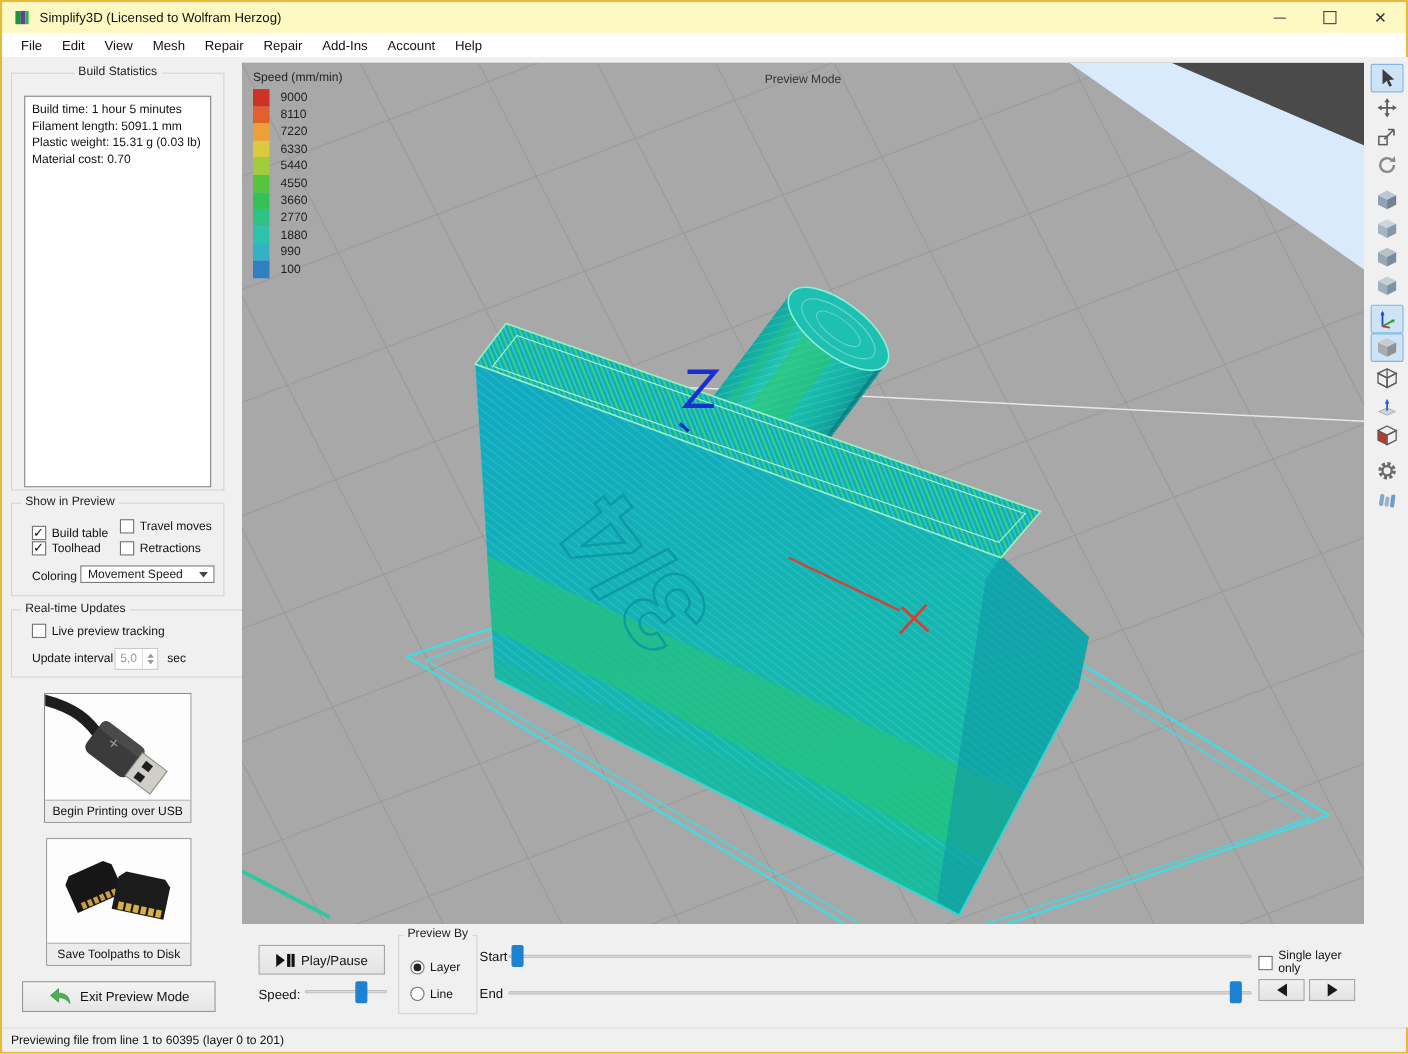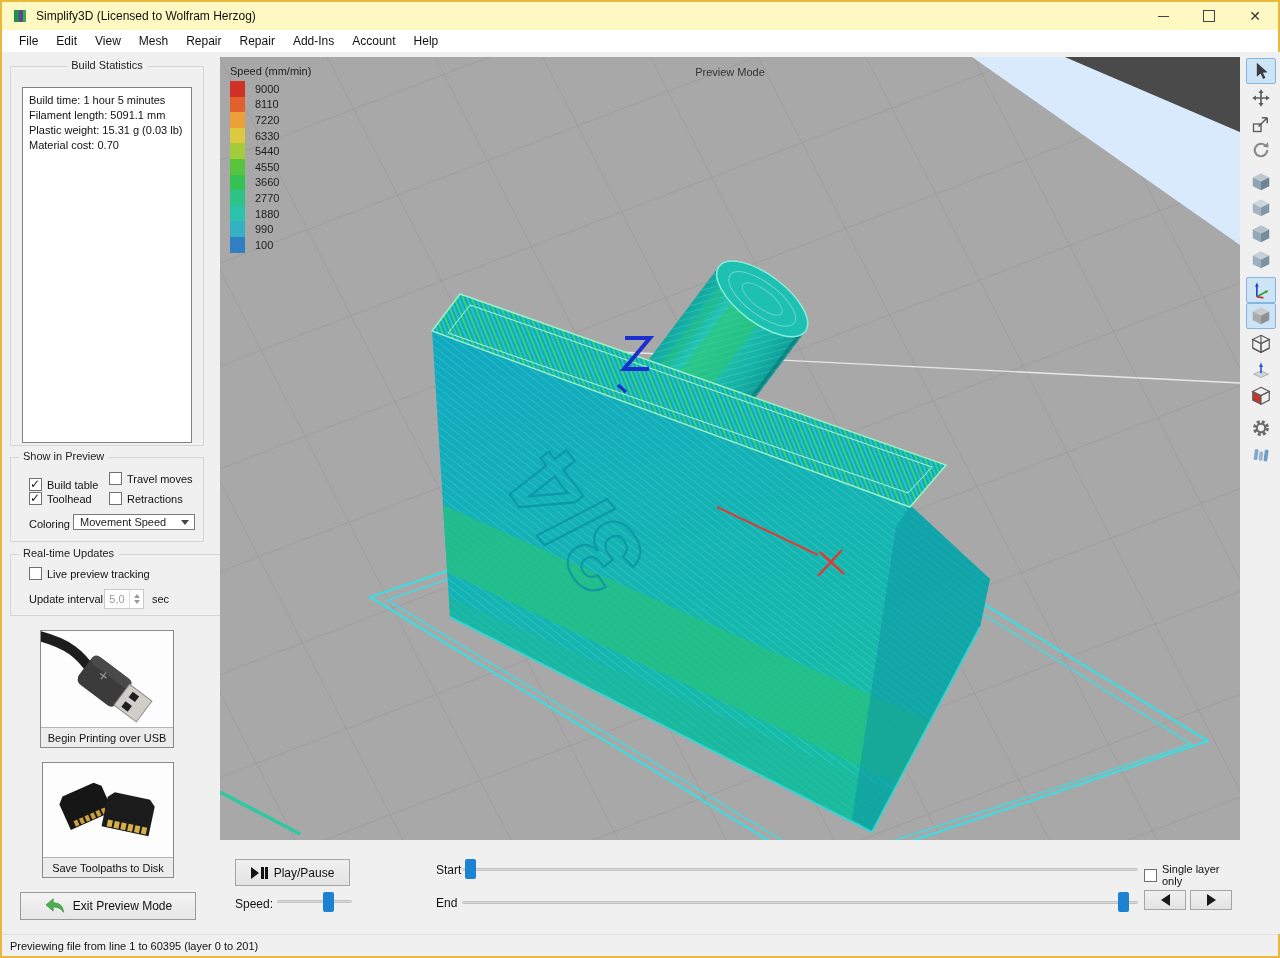--- a/index.html
+++ b/index.html
@@ -469,20 +469,31 @@
           <rect x="10" y="0" width="3" height="12" fill="#111"></rect>
           <rect x="14" y="0" width="3" height="12" fill="#111"></rect>
         </svg>
       <span>Play/Pause</span>
     </div>
 
     <span class="label" style="left:13px;top:57px;font-size:12px;">Speed:</span>
     <div class="slider-track" style="left:55px;top:60px;width:75px;"></div>
     <div class="slider-handle" style="left: 101px; top: 52px; background-color: rgb(30, 130, 210);"></div>
 
+    <div class="groupbox" style="left:140px;top:10px;width:72px;height:72px;background:#f0f0f0;">
+      <span class="group-title gt-center">Preview By</span>
+      <div class="cb-row" style="left:10px;top:22px;">
+        <span class="radio checked"></span>
+        <span>Layer</span>
+      </div>
+      <div class="cb-row" style="left:10px;top:46px;">
+        <span class="radio"></span>
+        <span>Line</span>
+      </div>
+    </div>
 
     <span class="label" style="left:214px;top:23px;font-size:12px;text-align:right;">Start</span>
     <div class="slider-track" style="left:240px;top:28px;width:676px;"></div>
     <div class="slider-handle" style="left: 243px; top: 19px; background-color: rgb(30, 130, 210);"></div>
 
     <span class="label" style="left:214px;top:56px;font-size:12px;">End</span>
     <div class="slider-track" style="left:240px;top:61px;width:676px;"></div>
     <div class="slider-handle" style="left: 896px; top: 52px; background-color: rgb(30, 130, 210);"></div>
 
     <div class="cb-row" style="left:922px;top:23px;">

